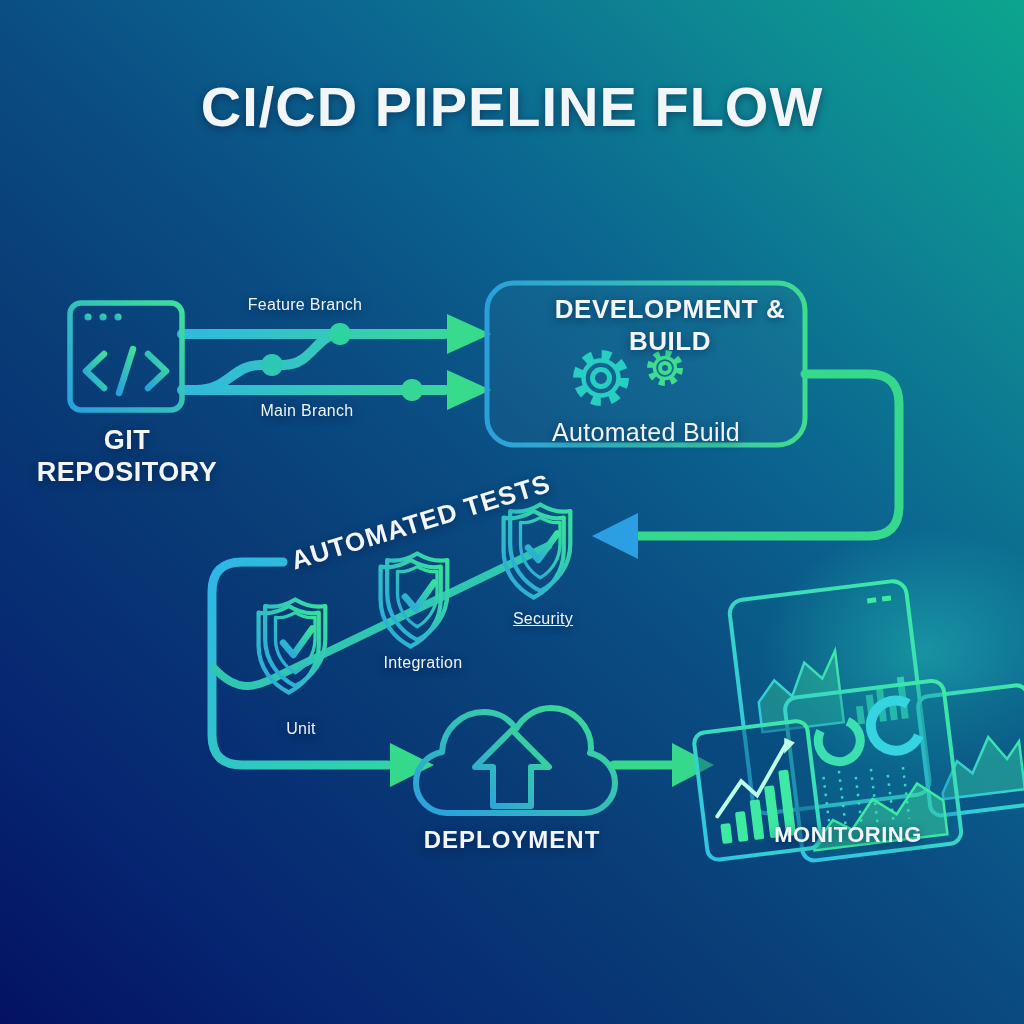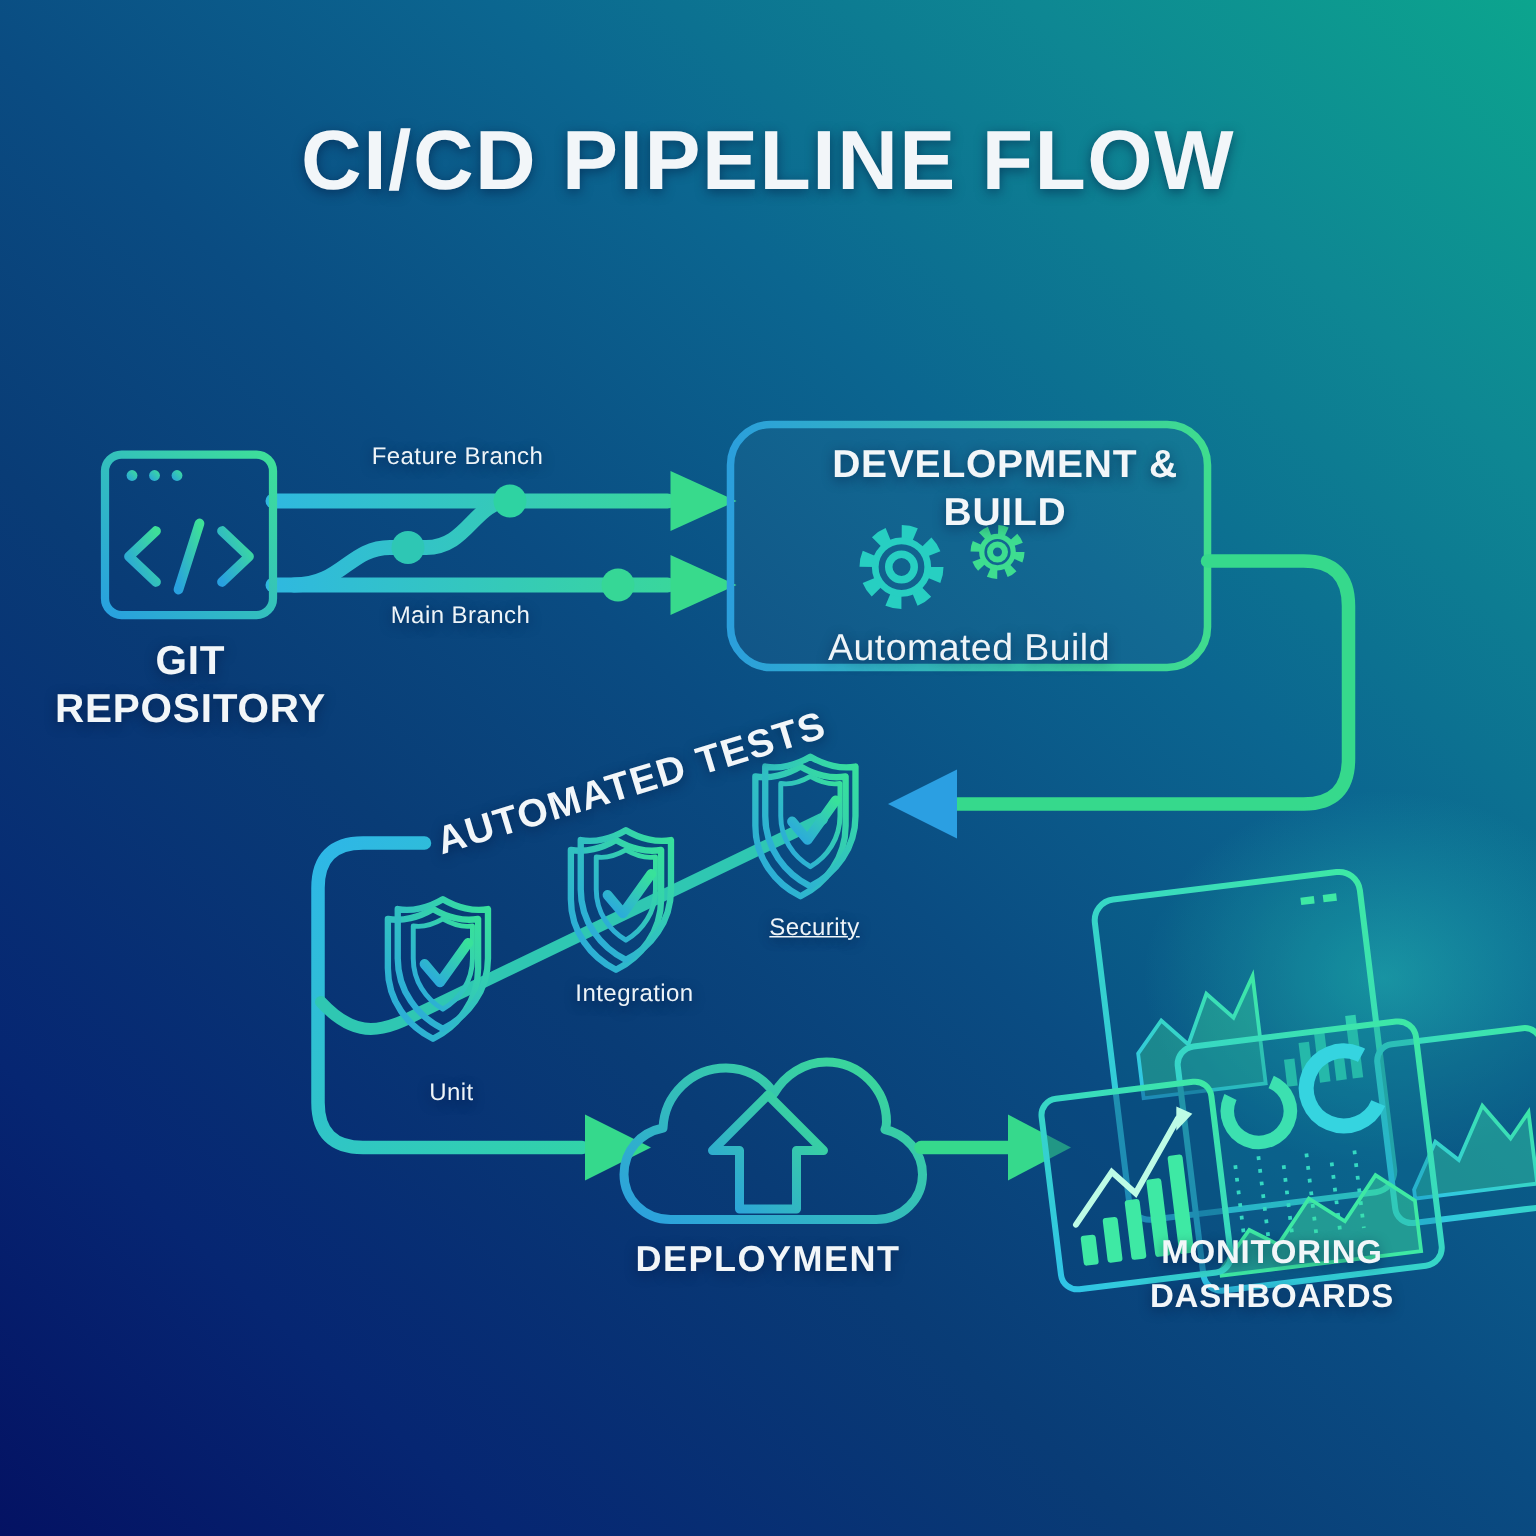--- a/index.html
+++ b/index.html
@@ -228,16 +228,15 @@
   <div class="tests-heading">AUTOMATED TESTS</div>
 
   <div class="label lbl-med unit-label">Unit</div>
   <div class="label lbl-med integration-label">Integration</div>
   <div class="label lbl-med security-label">Security</div>
 
   <div class="label lbl-bold deployment-label">DEPLOYMENT</div>
 
   <div class="label lbl-bold monitoring-label two-line">
     <span>MONITORING</span>
-    <span>DASHBOARDS</span>
   </div>
 
 </div>
 
 </body></html>

